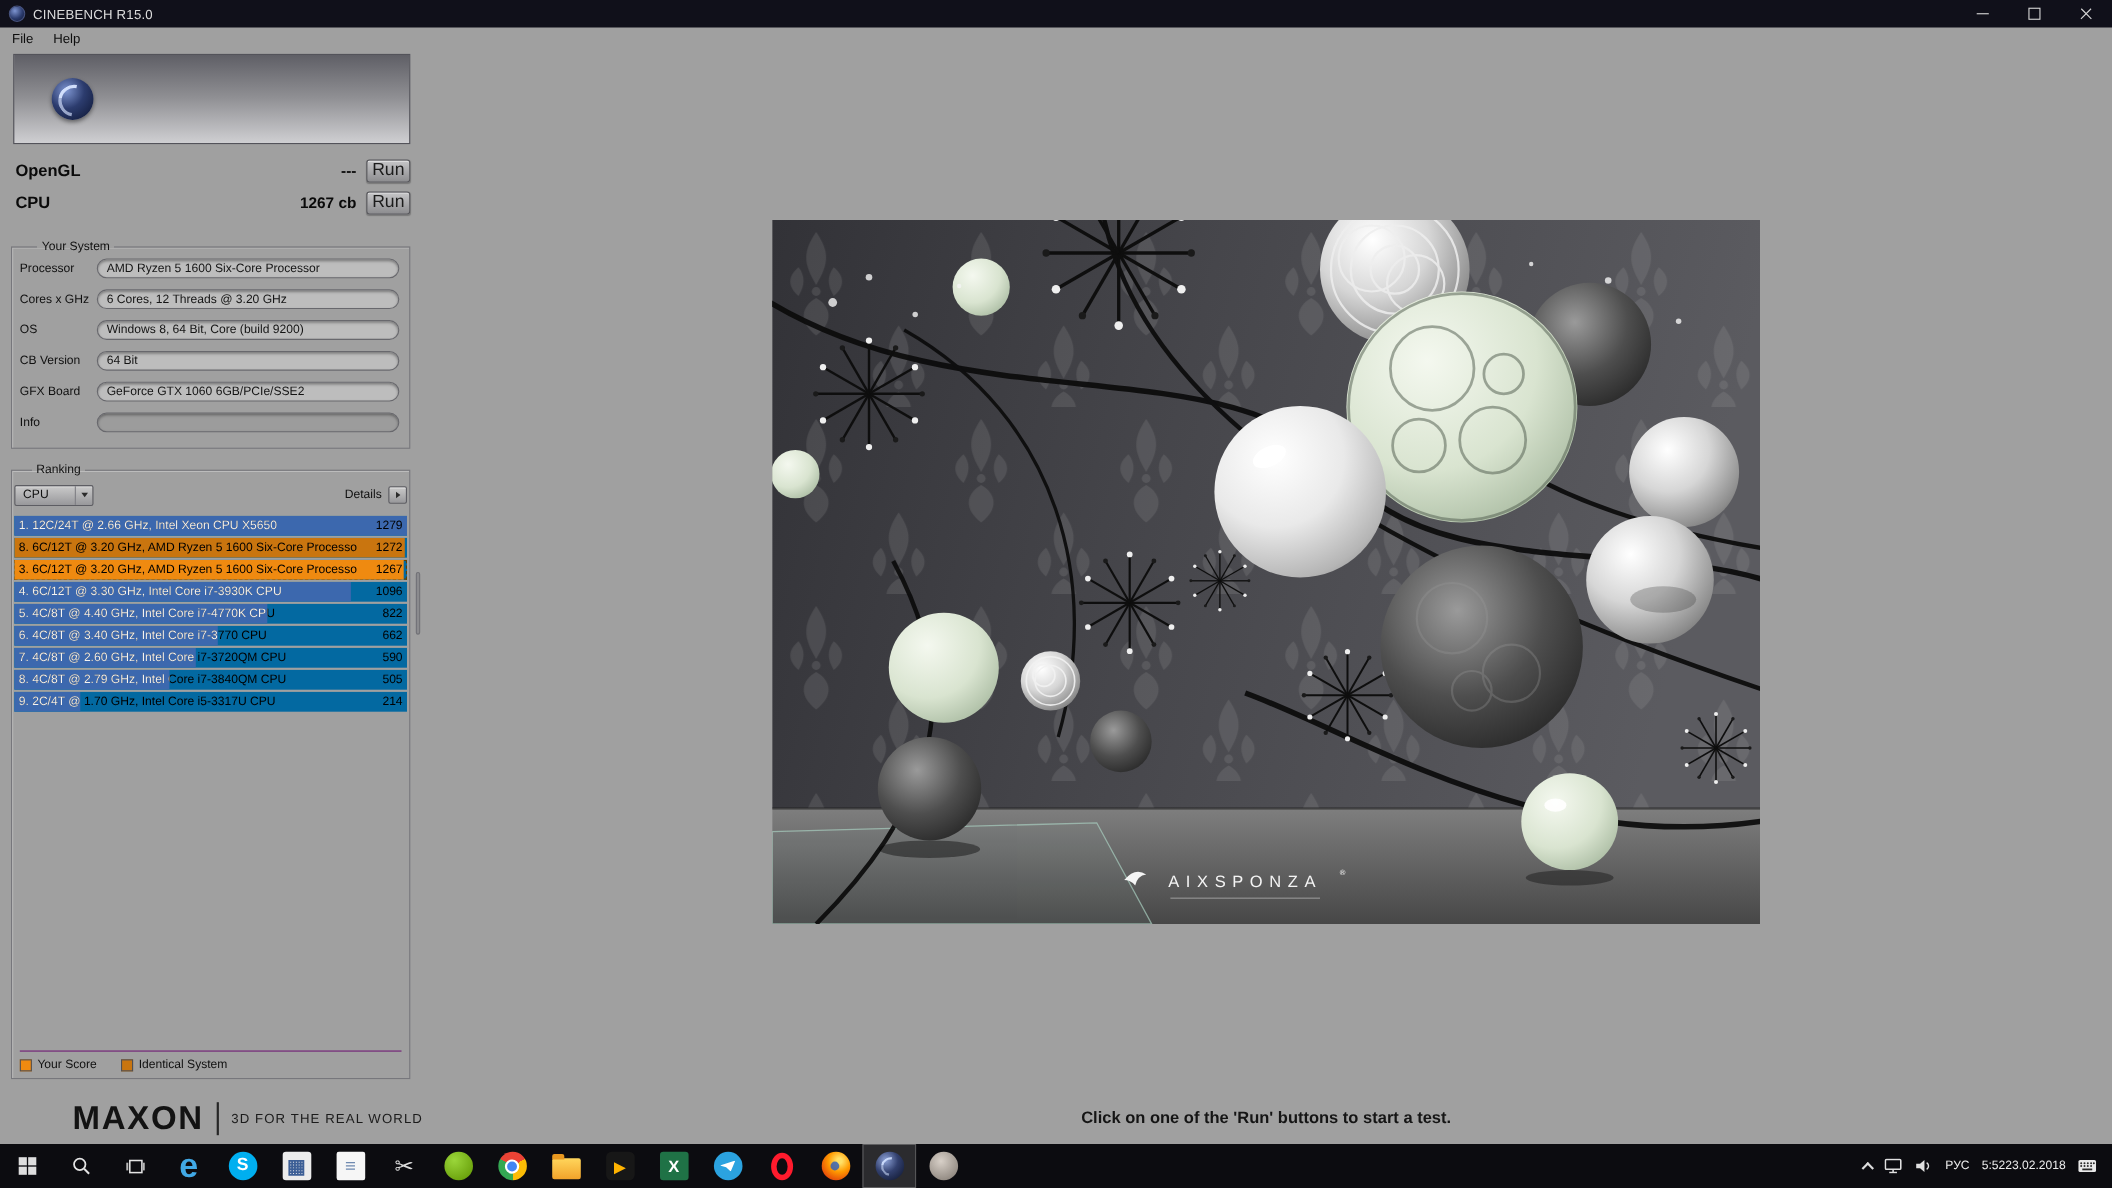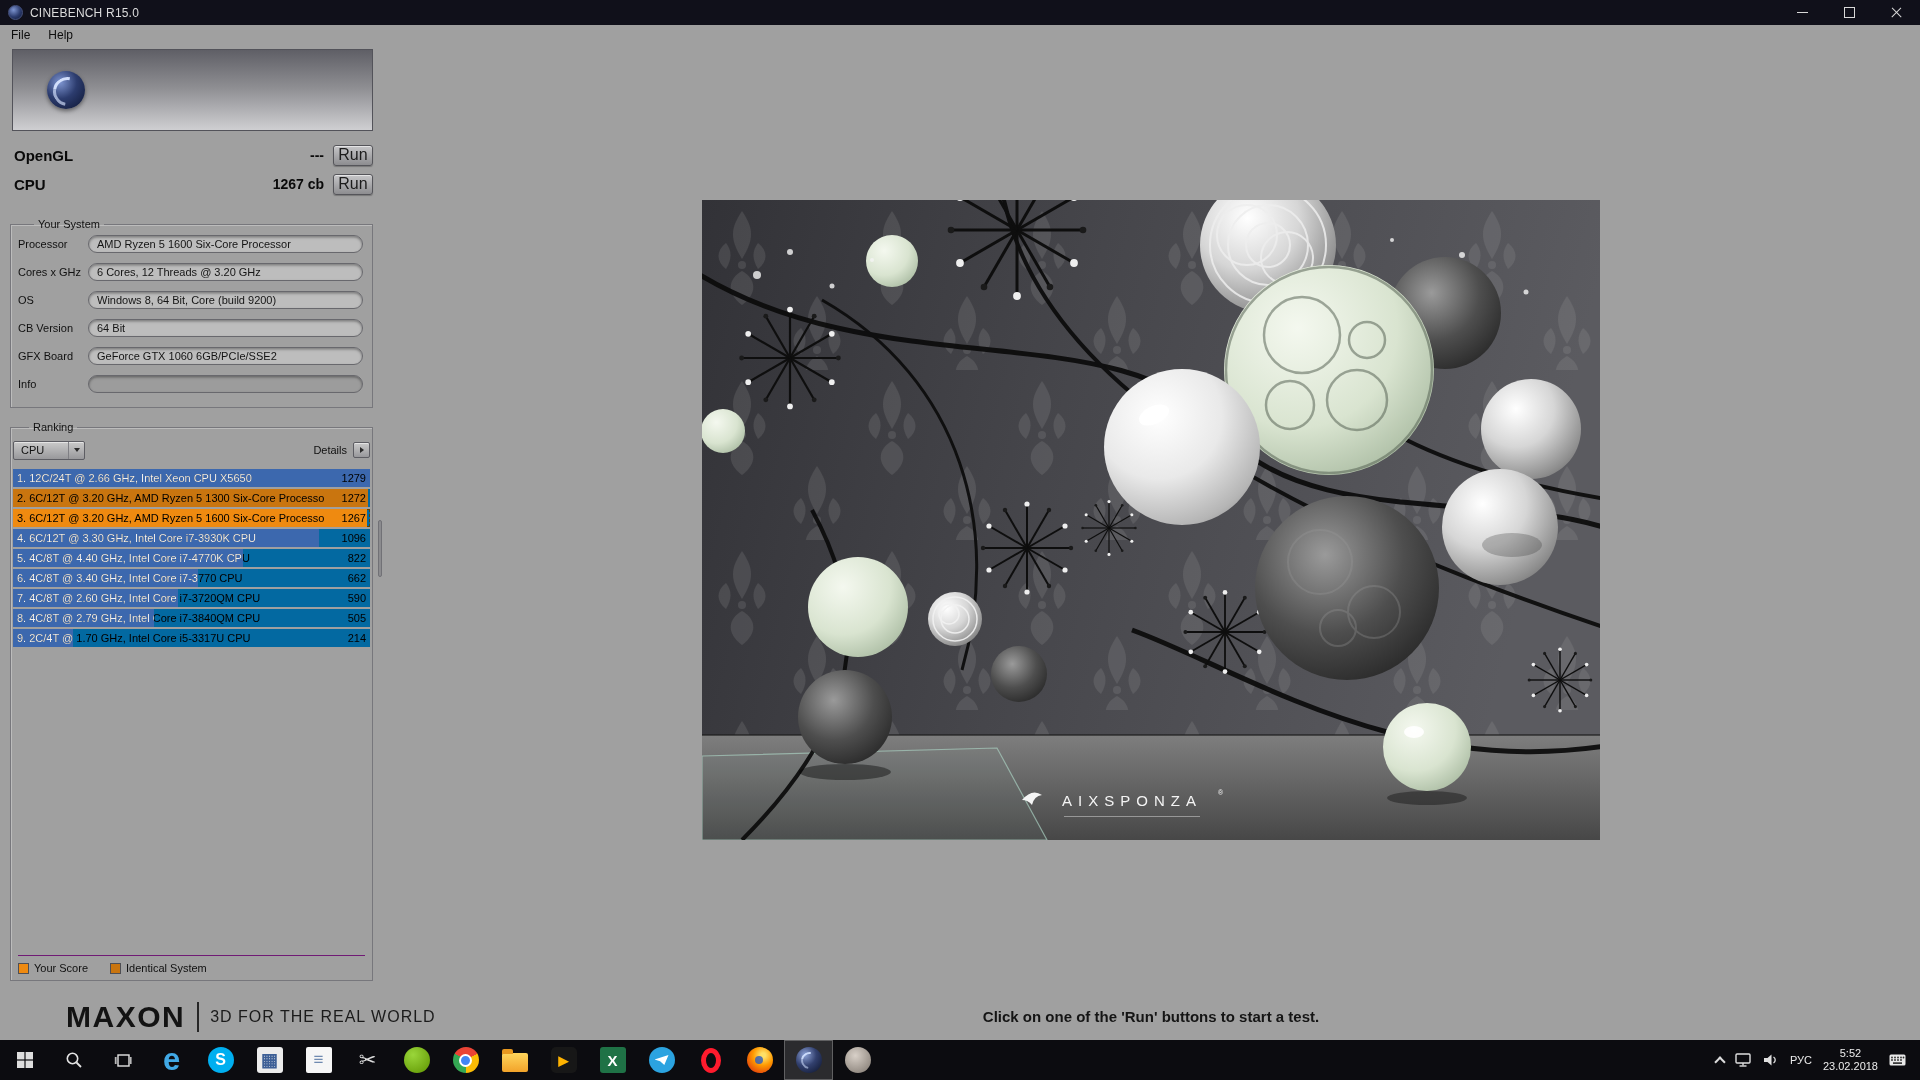--- a/index.html
+++ b/index.html
@@ -67,21 +67,21 @@
   .rank-legend{position:absolute;left:7px;right:7px;bottom:6px;border-top:1px solid #701a75;padding-top:6px;display:flex;font-size:11px;color:#101010}
   .legend-item{display:flex;align-items:center;margin-right:22px}
   .legend-swatch{width:11px;height:11px;margin-right:5px;border:1px solid #4f4f54;flex:0 0 auto}
 
   .splitter{position:absolute;left:378px;top:520px;width:4px;height:57px;background:#8b8b8e;border:1px solid #717176;border-radius:2px}
 
   
   .maxon{position:absolute;left:66px;top:1000px;display:flex;align-items:center}
   .maxon-word{font-size:30px;font-weight:bold;letter-spacing:1.5px;color:#131313}
   .maxon-sep{width:2px;height:30px;background:#262626;margin:0 11px 0 12px}
-  .maxon-tag{font-size:16px;color:#1b1b1b;letter-spacing:1px}
+  .maxon-tag{font-size:12px;color:#1b1b1b;letter-spacing:1px}
 
   .hint{position:absolute;left:702px;width:898px;top:1008px;text-align:center;font-size:15px;font-weight:bold;color:#151515}
 
   
   .scene{position:absolute;left:702px;top:200px;width:898px;height:640px}
   .scene svg{display:block;width:100%;height:100%}
 
   
   .taskbar{position:absolute;left:0;bottom:0;width:1920px;height:40px;background:#0c0c10;display:flex;align-items:stretch;color:#e8e8e8;z-index:60}
   .tb-apps{display:flex;align-items:stretch}
@@ -106,21 +106,21 @@
   .ic-firefox{border-radius:50%;background:radial-gradient(circle at 62% 32%,#ffe066 0 10%,#ff9a00 42%,#e3450a 80%,#962b00);position:relative}
   .ic-firefox::after{content:"";position:absolute;left:8px;top:9px;width:8px;height:8px;border-radius:50%;background:#2a5bbf;opacity:.8}
   .ic-cinebench{border-radius:50%;background:radial-gradient(circle at 35% 30%,#8ea3d8 0%,#32406e 45%,#0b1228 100%);position:relative}
   .ic-cinebench::after{content:"";position:absolute;left:5px;top:5px;width:13px;height:13px;border-radius:50%;border:2.5px solid transparent;border-top-color:rgba(210,225,255,.9);border-left-color:rgba(210,225,255,.55);transform:rotate(-35deg)}
   .ic-gimp{border-radius:50%;background:radial-gradient(circle at 40% 33%,#d8d0c8,#7d756d)}
 
   .tray{margin-left:auto;display:flex;align-items:center;padding-right:14px}
   .tray>div{margin-left:11px;display:flex;align-items:center;justify-content:center}
   .chev{width:8px;height:8px;border-top:2px solid #ddd;border-right:2px solid #ddd;transform:rotate(-45deg);margin-top:3px}
   .lang{font-size:11px;color:#ececec}
-  .clock{font-size:11px;line-height:13px;text-align:center;color:#ececec;flex-direction:column}
+  .clock{font-size:11px;line-height:13px;text-align:center;color:#ececec;flex-direction:row}
 </style>
 </head>
 <body>
 
 <div class="titlebar">
   <div class="tb-icon"></div>
   <div class="tb-title">CINEBENCH R15.0</div>
   <div class="cap">
     <div class="cap-min"></div>
     <div class="cap-max"></div>
@@ -195,21 +195,21 @@
       <div class="rank-row">
         <div class="rank-bar" style="width: 100%; background: rgb(60, 104, 174);"></div>
         <div class="rank-text">1. 12C/24T @ 2.66 GHz, Intel Xeon CPU X5650</div>
         <div class="rank-clip" style="width: 100%;">
           <div class="rank-text">1. 12C/24T @ 2.66 GHz, Intel Xeon CPU X5650</div>
         </div>
         <div class="rank-score">1279</div>
       </div>
       <div class="rank-row">
         <div class="rank-bar" style="width: 99.5%; background: rgb(201, 117, 15);"></div>
-        <div class="rank-text">2. 6C/12T @ 3.20 GHz, AMD Ryzen 5 1300 Six-Core Processo</div>
+        <div class="rank-text">8. 6C/12T @ 3.20 GHz, AMD Ryzen 5 1600 Six-Core Processo</div>
         <div class="rank-score">1272</div>
       </div>
       <div class="rank-row yours">
         <div class="rank-bar" style="width: 99.1%; background: rgb(239, 138, 16);"></div>
         <div class="rank-text">3. 6C/12T @ 3.20 GHz, AMD Ryzen 5 1600 Six-Core Processo</div>
         <div class="rank-score">1267</div>
       </div>
       <div class="rank-row">
         <div class="rank-bar" style="width: 85.7%; background: rgb(60, 104, 174);"></div>
         <div class="rank-text">4. 6C/12T @ 3.30 GHz,  Intel Core i7-3930K CPU</div>

